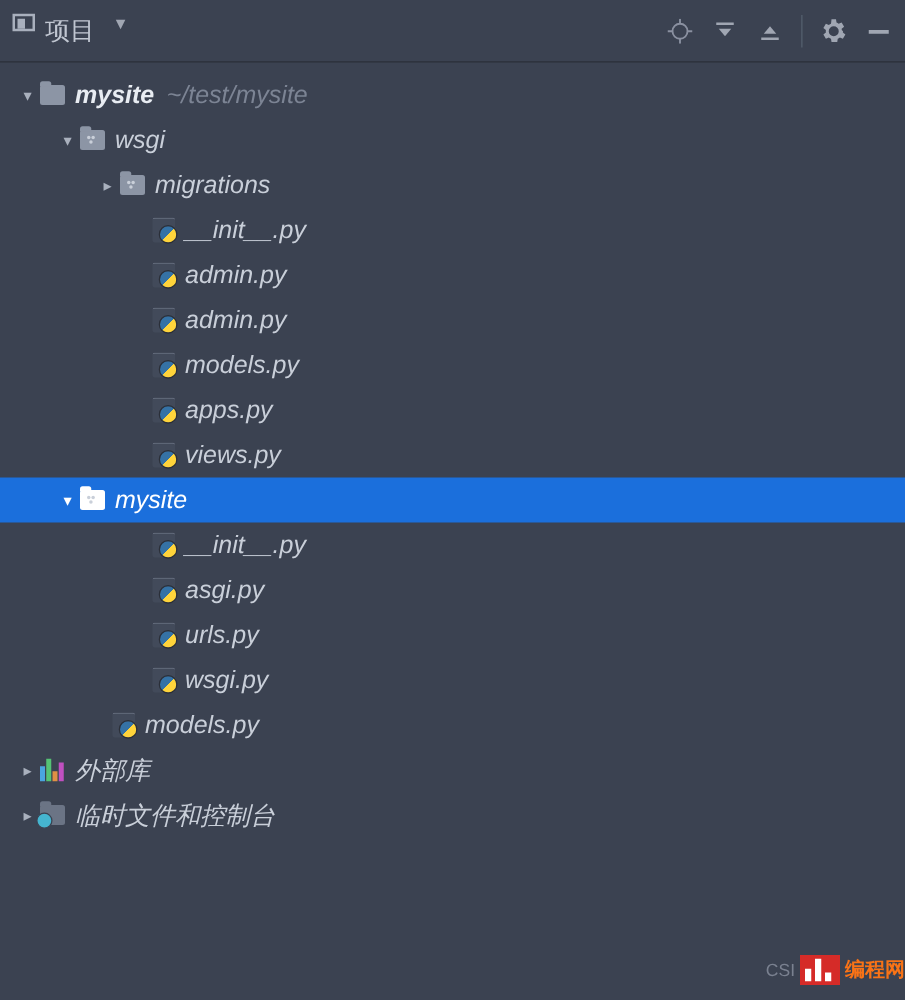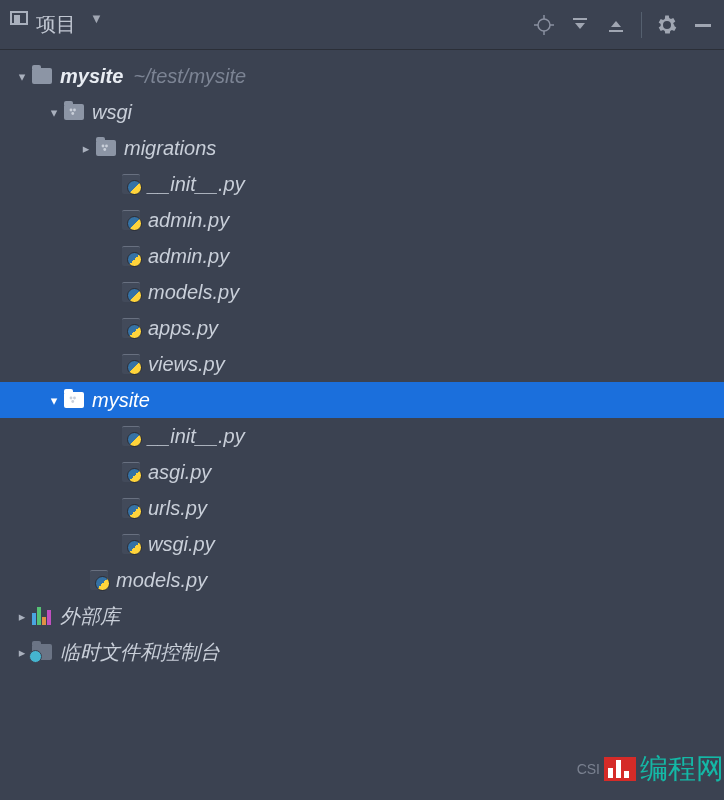--- a/index.html
+++ b/index.html
@@ -47,21 +47,21 @@
 .row.selected .label { color: #ffffff; }
 
 .watermark { position: absolute; bottom: 12px; right: 0; display: flex; align-items: center; gap: 4px; }
 .wm-csdn { color: #7a8190; font-size: 14px; }
 .wm-logo { background: #d52b28; color: #fff; font-weight: 700; font-size: 20px; padding: 3px 6px 3px 4px; display: flex; align-items: center; gap: 3px; }
 .wm-bars { display: inline-block; width: 22px; height: 18px; position: relative; }
 .wm-bars span { position: absolute; bottom: 0; width: 5px; background: #fff; }
 .wm-bars .a { left: 0; height: 10px; }
 .wm-bars .b { left: 8px; height: 18px; }
 .wm-bars .c { left: 16px; height: 7px; }
-.wm-text { font-size: 28px; color: #14b8a6; font-weight: 400; }
+.wm-text { font-size: 16px; color: #f97316; font-weight: 700; }
 </style>
 </head>
 <body>
 
 <div class="toolbar">
   <div class="toolbar-left">
     <span class="project-icon"></span>
     <span class="toolbar-title">项目</span>
     <span class="toolbar-chevron">▼</span>
   </div>

